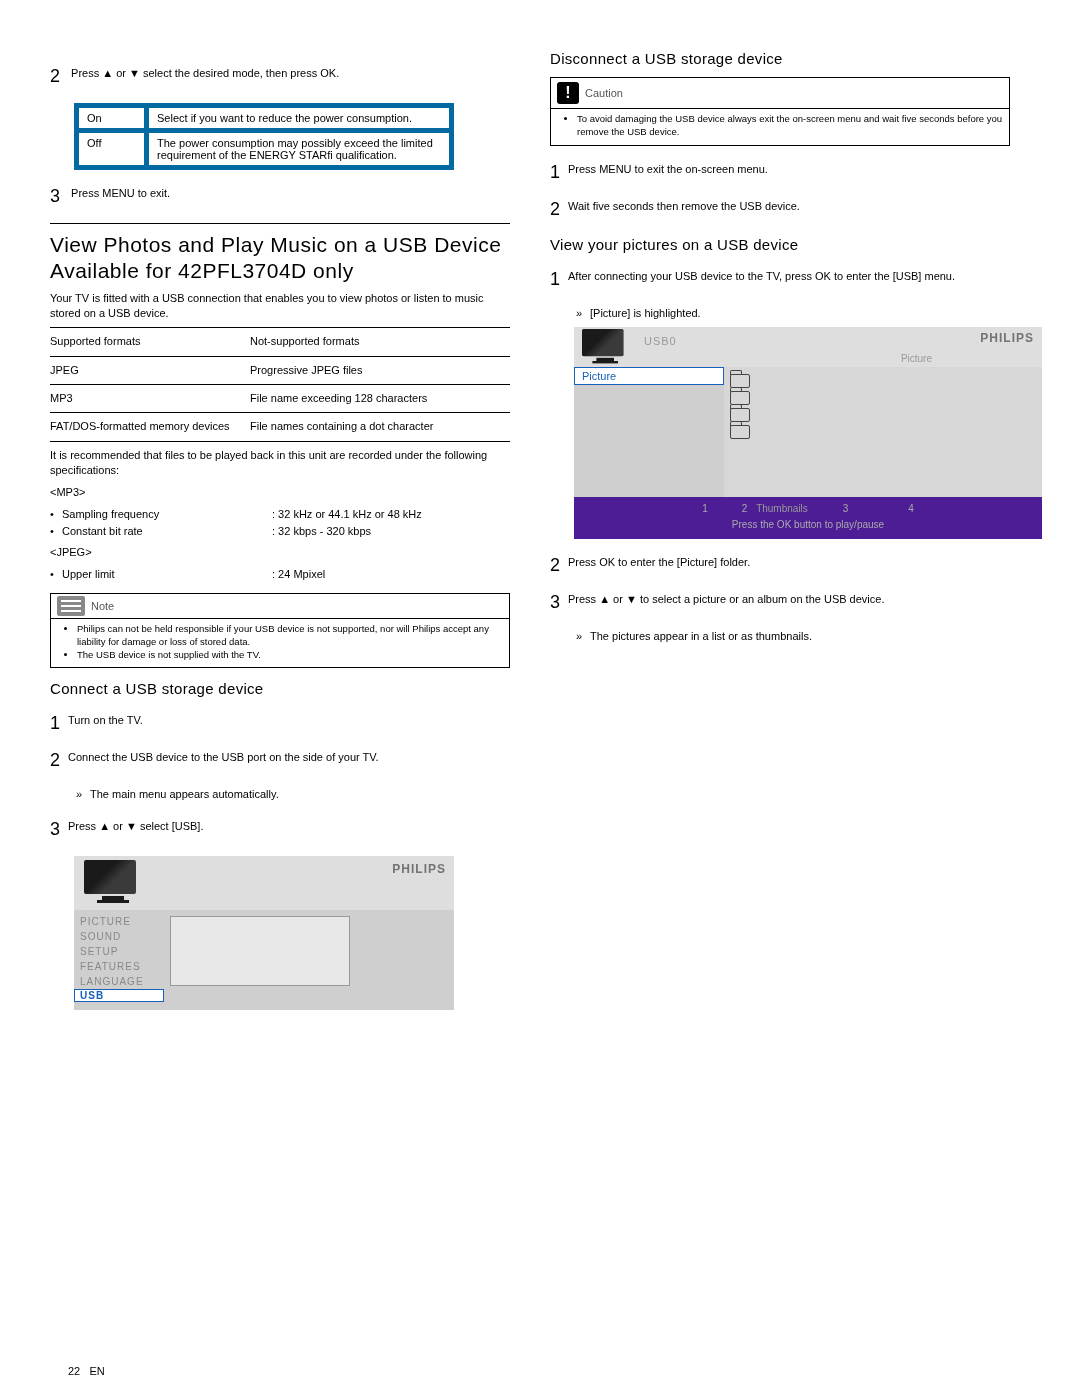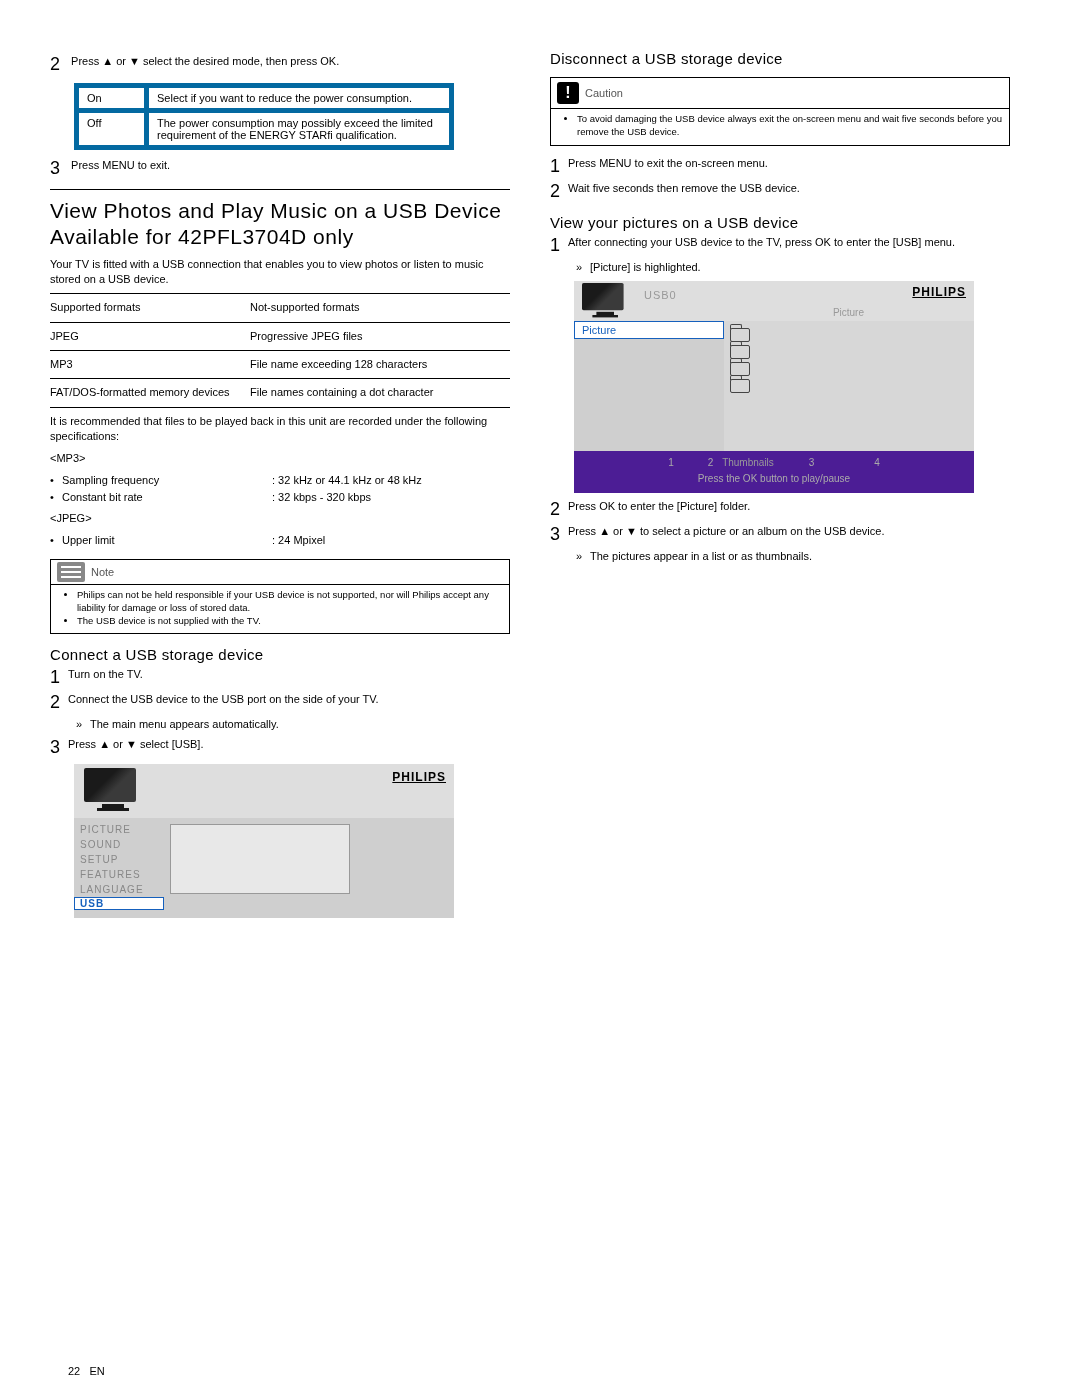--- a/index.html
+++ b/index.html
@@ -13,21 +13,21 @@
     position: relative;
   }
   .page {
     display: flex;
     gap: 40px;
     padding: 50px 50px 0 50px;
   }
   .col {
     width: 460px;
   }
-  .step-line { margin: 4px 0; }
+  .step-line { margin: 16px 0; }
   .step-num { font-size: 18px; font-weight: normal; display: inline-block; width: 18px; vertical-align: top;}
   .step-text { display: inline-block; width: 430px; vertical-align: top; line-height: 1.4; }
   table.opt {
     border-collapse: collapse;
     margin: 8px 0 8px 24px;
     width: 380px;
   }
   table.opt td {
     border: 5px solid #0369a1;
     padding: 4px 8px;
@@ -55,33 +55,33 @@
   .note-title { font-size: 11px; color:#555;}
   .note-body { padding: 4px 6px 6px 18px; font-size: 9.5px; line-height: 1.35;}
   .note-body li { margin-left: 8px; list-style: disc; }
   h3.sub { font-size: 15px; font-weight: normal; margin: 12px 0 4px 0; letter-spacing:0.3px;}
   .indent-arrow { margin-left: 26px; font-size:11px; line-height:1.4;}
   .indent-arrow .arr { display:inline-block; width:14px;}
   
   .tv-menu { width: 380px; background:#dedede; position:relative; margin:6px 0 6px 24px; font-family: Arial, sans-serif;}
   .tv-top { height: 54px; background:#dedede; position:relative;}
   .tv-logo { position:absolute; right:8px; top:6px; font-weight:bold; font-size:12px; letter-spacing:1px;}
-  .tv-logo .blue{color:#000000;text-decoration:underline;} 
+  .tv-logo .blue{color:#737373;} 
   .tv-icon { position:absolute; left:10px; top:4px; width:58px; height:44px;}
   .tv-icon .screen{width:52px; height:34px; background:linear-gradient(135deg,#1a1a1a 40%,#3a3a3a 60%); border-radius:2px;}
   .tv-icon .stand{width:22px; height:4px; background:#1a1a1a; margin:2px auto 0;}
   .tv-icon .base{width:32px; height:3px; background:#1a1a1a; margin:0 auto;}
   .tv-menu-body { display:flex; background:#cfcfcf; min-height:100px;}
   .tv-left { width:90px; padding:4px 0;}
   .tv-left .item{font-size:10px; letter-spacing:1px; color:#888; padding:2px 6px;}
   .tv-left .sel{background:#fff; color:#1560bd; border:1.5px solid #1560bd; padding:0px 5px; font-weight:bold;}
   .tv-right { flex:1; padding:6px;}
   .tv-panel { width:180px; height:70px; border:1px solid #999; background:#e8e8e8;}
   
-  .usb-menu { width: 400px; background:#dedede; margin:6px 0 6px 24px; font-size:10px;}
+  .usb-menu { width: 468px; background:#dedede; margin:6px 0 6px 24px; font-size:10px;}
   .usb-top { height:40px; position:relative; background:#dedede;}
   .usb-top .tit{position:absolute; left:70px; top:8px; color:#999; font-size:11px; letter-spacing:1px;}
   .usb-body { display:flex; background:#cfcfcf; height:130px;}
   .usb-left{width:150px;}
   .usb-left .selrow{background:#fff; color:#1560bd; border:1.5px solid #1560bd; padding:2px 7px; font-size:11px;}
   .usb-right{flex:1; background:#d7d7d7; padding:4px 6px; position:relative;}
   .folder-icon{width:20px; height:14px; border:1.5px solid #444; border-radius:2px; margin:3px 0; position:relative;}
   .folder-icon:before{content:''; position:absolute; left:-1.5px; top:-5px; width:10px; height:4px; border:1.5px solid #444; border-bottom:none; border-radius:2px 2px 0 0;}
   .usb-foot{background:#4c1d95; text-align:center; color:#aaa; font-size:10px; padding:4px 0 6px 0; line-height:1.6;}
   .usb-foot .nums span{margin:0 30px;}

